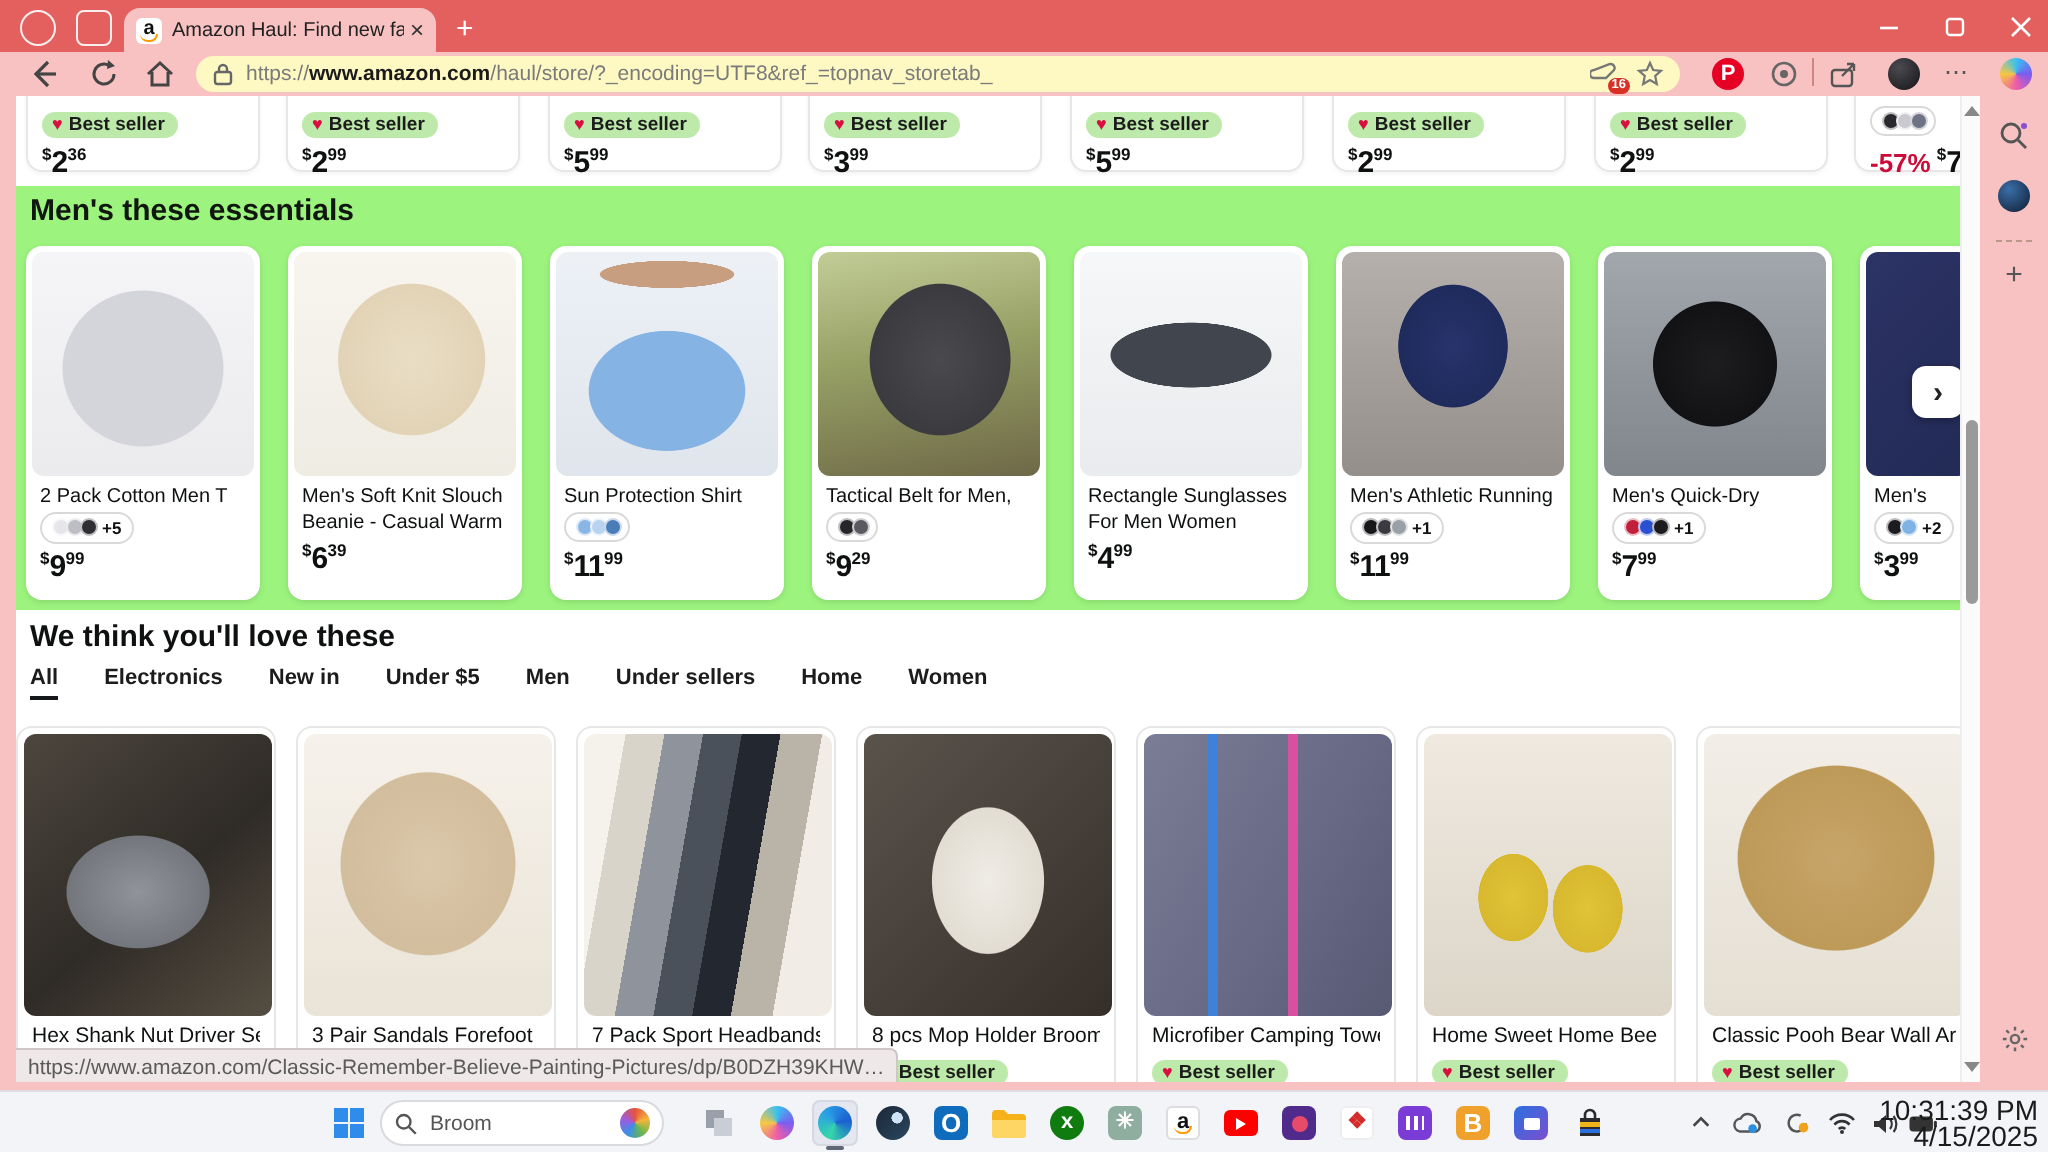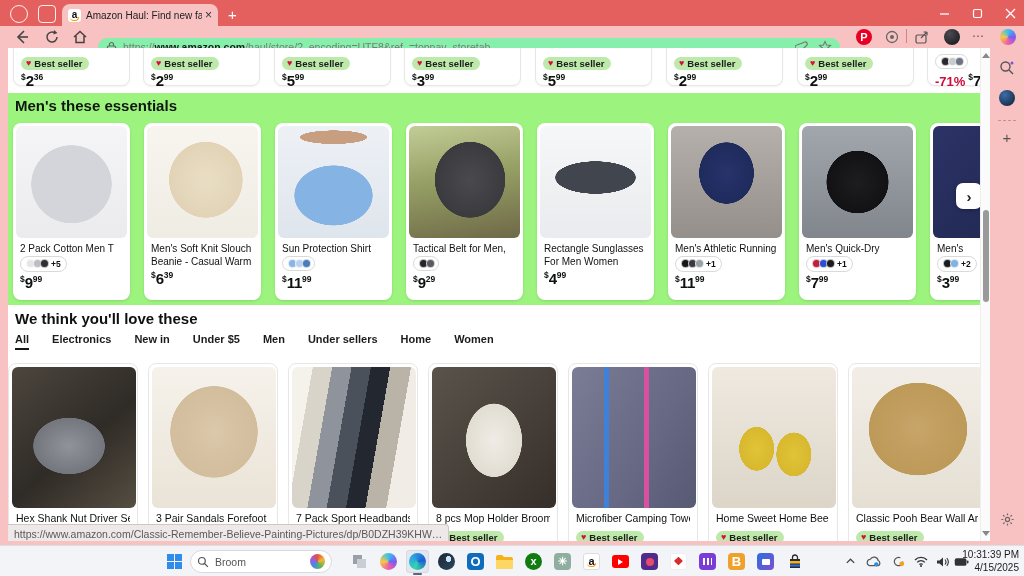--- a/index.html
+++ b/index.html
@@ -10,21 +10,21 @@
   .tb-icon{position:absolute;top:5px;width:16px;height:16px;border:1.5px solid #fff;border-radius:4px;opacity:.9;}
   .tab{position:absolute;left:62px;top:4px;width:156px;height:22px;border-radius:8px 8px 0 0;display:flex;align-items:center;padding:0 6px;box-sizing:border-box;}
   .favicon{width:13px;height:13px;background:#fff;border-radius:3px;font-weight:bold;font-size:10px;line-height:12px;text-align:center;color:#111;position:relative;flex:0 0 13px;}
   .favicon i{position:absolute;left:2px;right:2px;bottom:1px;height:3px;border:1px solid #f90;border-top:none;border-radius:0 0 6px 6px;border-left:none;}
   .tab-title{font-size:10px;color:#222;margin-left:5px;white-space:nowrap;overflow:hidden;flex:1;}
   .tab-close{font-size:12px;color:#333;margin-left:3px;cursor:default;}
   .newtab{position:absolute;left:228px;top:7px;color:#fff;font-size:15px;line-height:15px;}
   .wincontrols{position:absolute;right:8px;top:0;height:26px;display:flex;align-items:center;gap:22px;color:#fff;font-size:12px;}
   .toolbar{position:absolute;left:0;top:26px;width:1024px;height:22px;}
   .navbtn{position:absolute;top:3px;width:16px;height:16px;color:#444;}
-  .urlpill{position:absolute;left:98px;top:12px;width:742px;height:18px;background:#86efac;border-radius:9px;display:flex;align-items:center;padding:0 8px;box-sizing:border-box;}
+  .urlpill{position:absolute;left:98px;top:2px;width:742px;height:18px;background:#fef9c3;border-radius:9px;display:flex;align-items:center;padding:0 8px;box-sizing:border-box;}
   .urltext{font-size:10.5px;color:#7a7a7a;white-space:nowrap;overflow:hidden;flex:1;margin-left:6px;}
   .urltext b{color:#1b1b1b;font-weight:bold;}
   .pill-ic{flex:0 0 auto;margin-left:8px;position:relative;}
   .badge16{position:absolute;right:-5px;bottom:-3px;background:#d93025;color:#fff;border-radius:6px;font-size:6.5px;padding:0 2px;line-height:8px;font-weight:bold;}
   .tbr{position:absolute;top:3px;width:16px;height:16px;}
   .pinterest{background:#e60023;border-radius:50%;color:#fff;font-weight:bold;font-size:11px;text-align:center;line-height:16px;}
   .avatar{background:radial-gradient(circle at 35% 30%,#4a4a50,#141418);border-radius:50%;}
   .copilot-ic{background:conic-gradient(#39c1f0,#7a5cf0,#ef5da8,#f6c744,#39c1f0);border-radius:50%;}
   
   .strip{position:absolute;}
@@ -69,21 +69,21 @@
   
   .taskbar{position:absolute;left:0;top:545px;width:1024px;height:31px;background:#f3f4f8;border-top:1px solid #dddde2;box-sizing:border-box;}
   .tk{position:absolute;top:4px;width:23px;height:23px;border-radius:4px;display:flex;align-items:center;justify-content:center;font-weight:bold;}
   .tk.active{background:#e4e7ef;box-shadow:inset 0 0 0 1px #d6d9e2;}
   .tk.active::after{content:"";position:absolute;bottom:-2px;left:7px;width:9px;height:2.5px;border-radius:2px;background:#5f6675;}
   .searchpill{position:absolute;left:190px;top:4px;width:142px;height:23px;background:#fff;border:1px solid #d9d9de;border-radius:12px;display:flex;align-items:center;padding:0 6px;box-sizing:border-box;gap:6px;}
   .searchpill .label{font-size:10.5px;color:#555;flex:1;}
   .palette{width:15px;height:15px;border-radius:50%;background:conic-gradient(#e5533c,#f2b63c,#69b64c,#3c8fe5,#9c5ce0,#e5533c);}
   .appletter{font-size:13px;line-height:13px;color:#fff;}
   .tray{position:absolute;top:4px;height:23px;display:flex;align-items:center;gap:9px;color:#444;}
-  .clock{position:absolute;right:5px;top:3px;text-align:right;font-size:10px;line-height:12.5px;color:#1b1b1b;}
+  .clock{position:absolute;right:5px;top:3px;text-align:right;font-size:14px;line-height:12.5px;color:#1b1b1b;}
   svg{display:block;}
 </style>
 </head>
 <body>
 
 <div class="screen">
 
   <div class="titlebar" style="background: rgb(228, 96, 95);">
     <div class="tb-icon" style="left:10px;border-radius:50%;"></div>
     <div class="tb-icon" style="left:38px;"></div>
@@ -183,21 +183,21 @@
     <div class="card tcard" style="left:789px"><span class="badge" style="background: rgb(189, 234, 170);">
           <span class="heart">♥</span>
           <span>Best seller</span>
         </span><div class="price"><span class="sym">$</span><span class="whole">2</span><span class="cts">99</span></div></div>
     <div class="card tcard" style="left:919px;width:60px;border-right:none;border-radius:0 0 0 8px;">
       <span class="swatch">
           <span class="dot" style="background: rgb(42, 42, 46);"></span>
           <span class="dot" style="background: rgb(201, 201, 207);"></span>
           <span class="dot" style="background: rgb(110, 116, 134);"></span>
         </span>
-      <div class="price"><span class="disc" style="color: rgb(204, 12, 57);">-71%</span><span class="sym">$</span><span class="whole">7</span></div>
+      <div class="price"><span class="disc" style="color: rgb(204, 12, 57);">-57%</span><span class="sym">$</span><span class="whole">7</span></div>
     </div>
 
     <div class="greenband" style="background: rgb(156, 244, 126);"></div>
     <div class="sec-title" style="top:49px">Men's these essentials</div>
 
     <div class="card mcard" style="left:5px">
       <div class="mimg" style="background: radial-gradient(closest-side at 50% 52%, rgb(212, 212, 219) 0%, rgb(212, 212, 219) 72%, rgba(0, 0, 0, 0) 73%), linear-gradient(rgb(245, 245, 247), rgb(235, 235, 238));"></div>
       <div class="ptitle one">2 Pack Cotton Men T Shirt S...</div>
       <div class="swatchrow">
           <span class="swatch">

